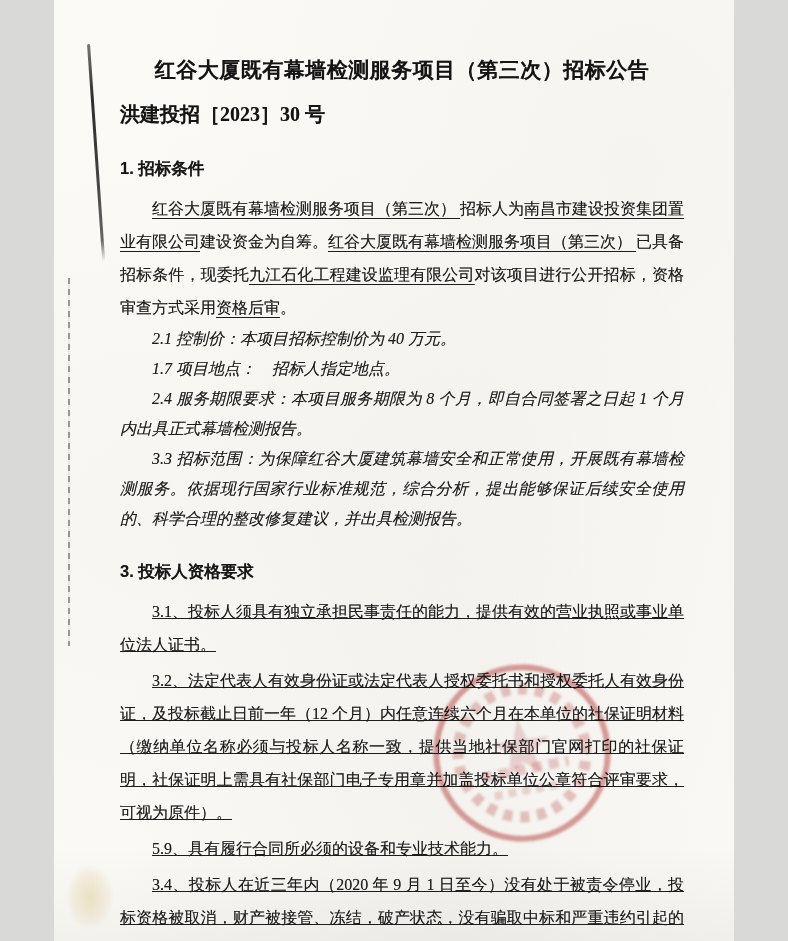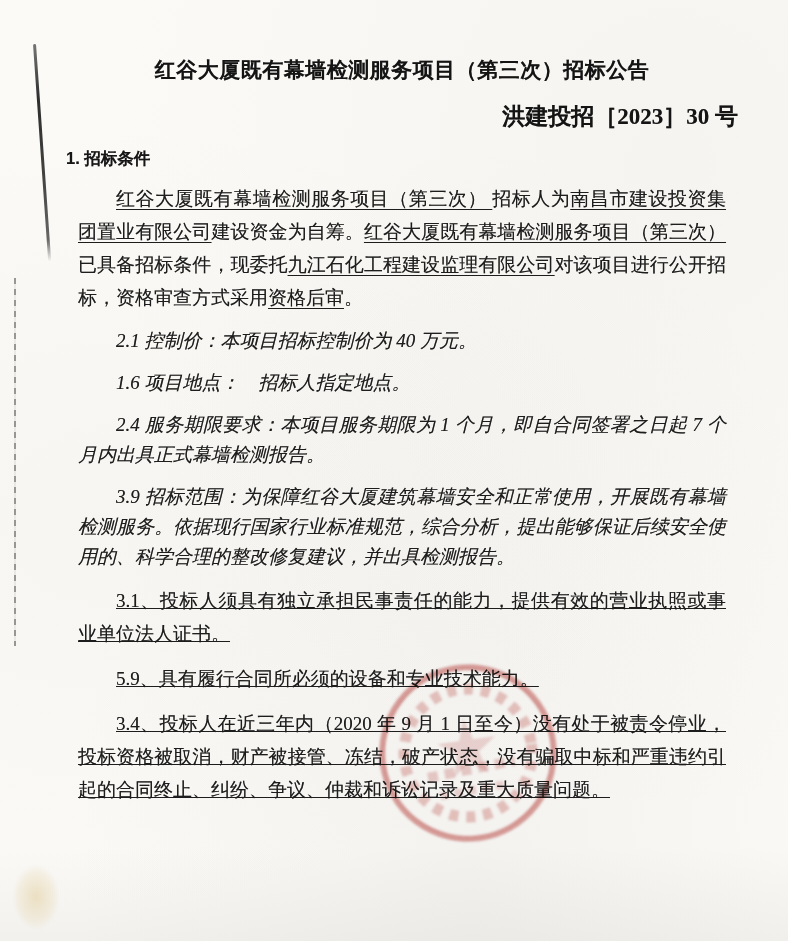--- a/index.html
+++ b/index.html
@@ -1,46 +1,46 @@
 <!DOCTYPE html>
 <html><head>
 <meta charset="utf-8">
 <style>
   html,body{margin:0;padding:0;background:#d9d9d7;}
   .page{
-    position:relative;width:788px;height:941px;margin:0 auto;overflow:hidden;
+    position:relative;width:680px;height:941px;margin:0 auto;overflow:hidden;
     background-color:#fbfaf7;
     background-image:
       radial-gradient(ellipse at 85% 18%, rgba(130,130,124,.05), transparent 60%),
       radial-gradient(ellipse at 15% 55%, rgba(130,130,124,.04), transparent 55%),
       radial-gradient(ellipse at 60% 92%, rgba(118,118,112,.06), transparent 60%),
       linear-gradient(180deg, rgba(255,255,255,0) 90%, rgba(90,90,84,.06) 100%);
     font-family:"Liberation Serif", serif;
   }
   .content{
     position:absolute;left:0;top:0;right:0;
     padding:56px 50px 0 66px;
     color:#1d1d1d;
     text-shadow:0 0 .6px rgba(40,40,40,.55);
   }
   .doc-title{
     font-size:21px;font-weight:bold;text-align:center;margin:0;color:#141414;
     letter-spacing:.5px;
   }
   .doc-number{
-    font-size:23px;font-weight:bold;text-align:right;margin:17px 0 14px;color:#141414;
+    font-size:20px;font-weight:bold;text-align:left;margin:17px 0 14px;color:#141414;
   }
   .sec-heading{
     font-family:"Liberation Sans", sans-serif;
     font-size:16.5px;font-weight:bold;color:#161616;
     margin:27px 0 12px;
   }
-  .sec-heading.first{margin-top:16px;}
+  .sec-heading.first{margin-top:30px;}
   .body-p{
-    font-size:19px;line-height:33px;margin:12px;text-indent:2em;
+    font-size:16px;line-height:33px;margin:0;text-indent:2em;
     text-align:justify;
   }
   .sec2 .body-p{line-height:30px;font-style:italic;}
   .sec3 .body-p{margin-bottom:3px;text-decoration:underline;}
   .u{text-decoration:underline;text-underline-offset:4px;text-decoration-thickness:1px;}
 
   
   .seal{
     position:absolute;left:375px;top:660px;width:186px;height:186px;
     mix-blend-mode:multiply;transform:rotate(-8deg);pointer-events:none;
@@ -79,29 +79,31 @@
     <div class="sec sec1">
       <div class="sec-heading first">1. 招标条件</div>
       <div>
           <p class="body-p"><span class="u">红谷大厦既有幕墙检测服务项目（第三次） </span><span>招标人为</span><span class="u">南昌市建设投资集团置业有限公司</span><span>建设资金为自筹。</span><span class="u">红谷大厦既有幕墙检测服务项目（第三次） </span><span>已具备招标条件，现委托</span><span class="u">九江石化工程建设监理有限公司</span><span>对该项目进行公开招标，资格审查方式采用</span><span class="u">资格后审</span><span>。</span></p>
         </div>
     </div>
 
     <div class="sec sec2">
       <div>
           <p class="body-p">2.1 控制价：本项目招标控制价为 40 万元。</p>
-          <p class="body-p">1.6 项目地点：　招标人指定地点。</p>
-          <p class="body-p">2.4 服务期限要求：本项目服务期限为 1 个月，即自合同签署之日起 7 个月内出具正式幕墙检测报告。</p>
-          <p class="body-p">3.9 招标范围：为保障红谷大厦建筑幕墙安全和正常使用，开展既有幕墙检测服务。依据现行国家行业标准规范，综合分析，提出能够保证后续安全使用的、科学合理的整改修复建议，并出具检测报告。</p>
+          <p class="body-p">1.7 项目地点：　招标人指定地点。</p>
+          <p class="body-p">2.4 服务期限要求：本项目服务期限为 8 个月，即自合同签署之日起 1 个月内出具正式幕墙检测报告。</p>
+          <p class="body-p">3.3 招标范围：为保障红谷大厦建筑幕墙安全和正常使用，开展既有幕墙检测服务。依据现行国家行业标准规范，综合分析，提出能够保证后续安全使用的、科学合理的整改修复建议，并出具检测报告。</p>
         </div>
     </div>
 
     <div class="sec sec3">
+      <div class="sec-heading">3. 投标人资格要求</div>
       <div>
           <p class="body-p">3.1、投标人须具有独立承担民事责任的能力，提供有效的营业执照或事业单位法人证书。</p>
+          <p class="body-p">3.2、法定代表人有效身份证或法定代表人授权委托书和授权委托人有效身份证，及投标截止日前一年（12 个月）内任意连续六个月在本单位的社保证明材料（缴纳单位名称必须与投标人名称一致，提供当地社保部门官网打印的社保证明，社保证明上需具有社保部门电子专用章并加盖投标单位公章符合评审要求，可视为原件）。</p>
           <p class="body-p">5.9、具有履行合同所必须的设备和专业技术能力。</p>
           <p class="body-p">3.4、投标人在近三年内（2020 年 9 月 1 日至今）没有处于被责令停业，投标资格被取消，财产被接管、冻结，破产状态，没有骗取中标和严重违约引起的合同终止、纠纷、争议、仲裁和诉讼记录及重大质量问题。</p>
         </div>
     </div>
 
   </div>
 
   <svg class="seal" viewBox="0 0 186 186" aria-hidden="true">
     <defs>
       <filter id="sealblur" x="-10%" y="-10%" width="120%" height="120%">

